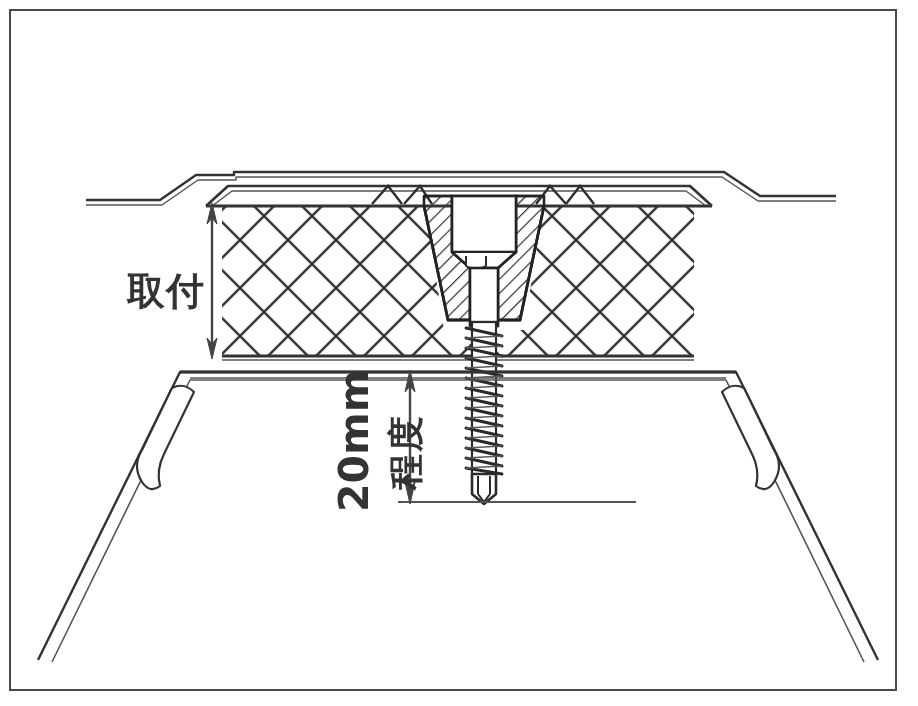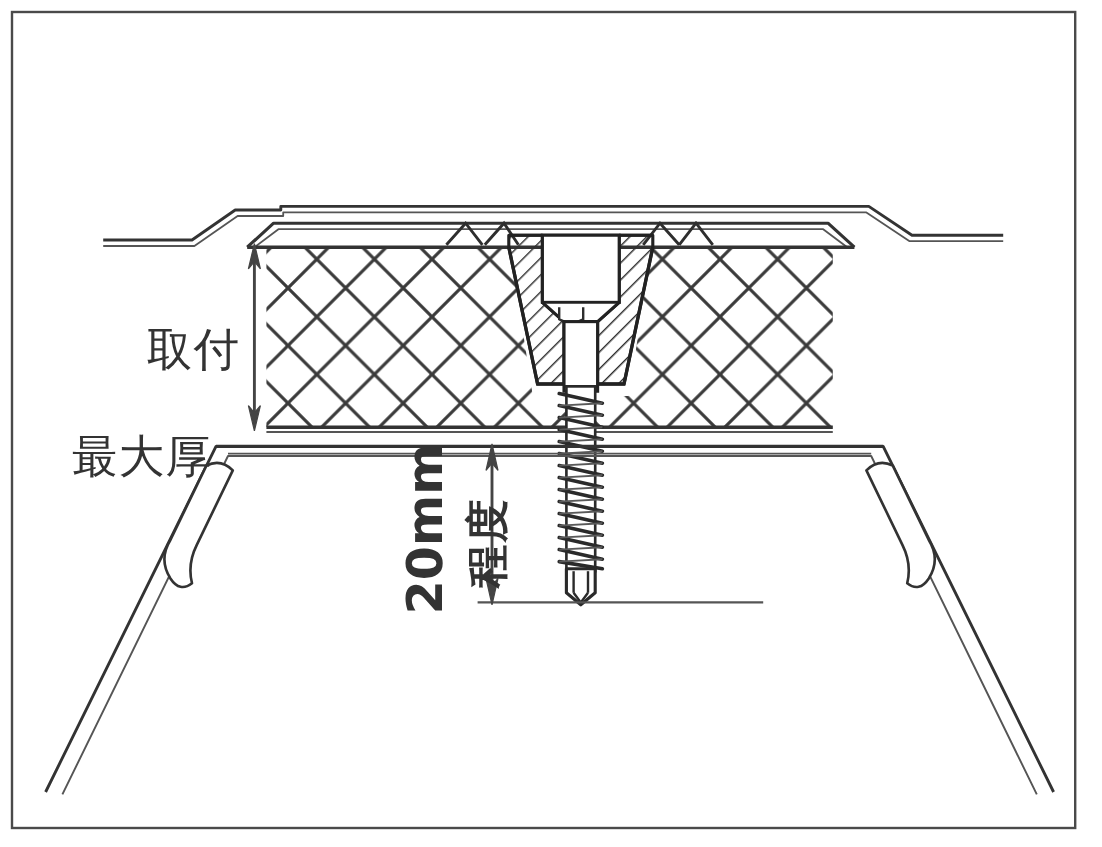--- a/index.html
+++ b/index.html
@@ -35,21 +35,21 @@
     position: absolute;
     color: #333333;
     font-family: "DejaVu Sans", sans-serif;
     white-space: pre;
     line-height: 1.18;
   }
   #label-thickness {
     left: 70px;
     top: 224px;
     font-size: 38px;
-    font-weight: 400;
+    font-weight: 700;
     letter-spacing: 1px;
     text-align: left;
   }
   #label-thickness .l2 { margin-left: -10px; display:block; }
   .vert {
     position: absolute;
     transform-origin: 0 0;
     font-family: "DejaVu Sans", sans-serif;
     color: #333333;
     white-space: pre;
@@ -233,20 +233,19 @@
       <line x1="410" y1="380" x2="410" y2="494" stroke-width="2.4"></line>
       <polygon points="410,370 405,392 410,386 415,392"></polygon>
       <polygon points="410,504 405,482 410,488 415,482"></polygon>
     </g>
 
   </svg>
   </div>
 
   <div class="lbl" id="label-thickness">
     <span>取付</span>
-    <span class="l2">最大厚</span>
   </div>
 
   <div class="vert" id="label-20mm">20mm</div>
 
   <div class="vert" id="label-teido">程度</div>
 
 </div>
 
 </body></html>

